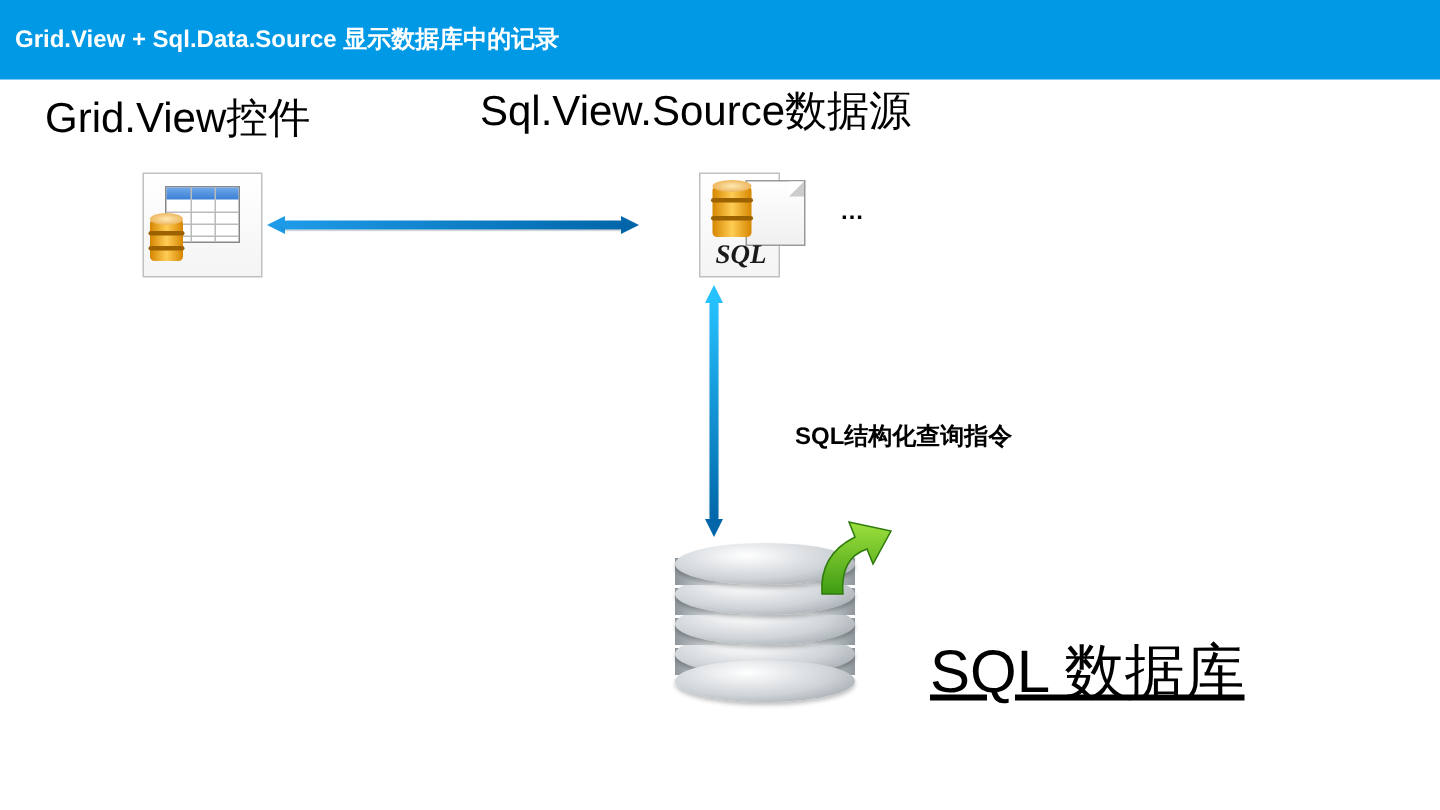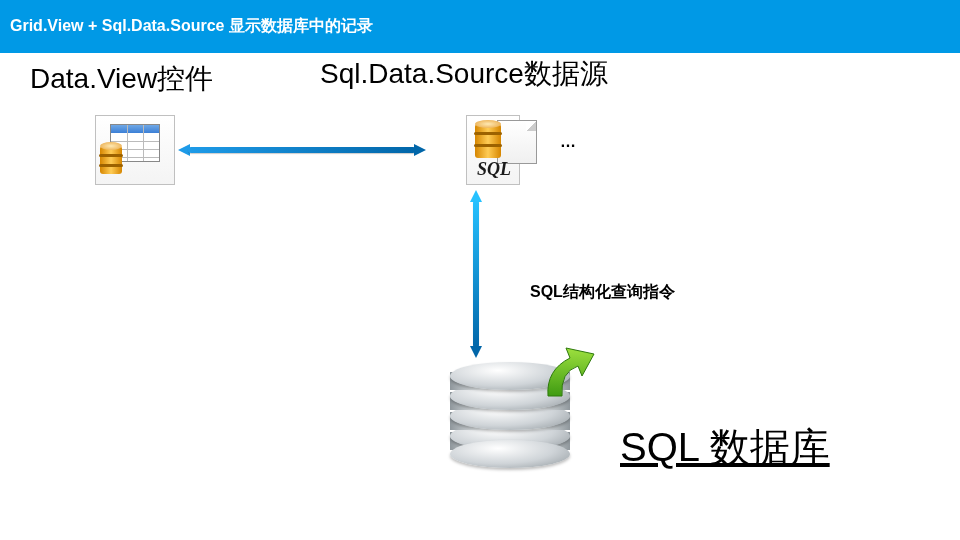--- a/index.html
+++ b/index.html
@@ -57,23 +57,23 @@
   .v-head-t { position:absolute; top:0; left:0; width:0; height:0; border-bottom:12px solid #26c1ff; border-left:6px solid transparent; border-right:6px solid transparent; }
   .v-head-b { position:absolute; bottom:0; left:0; width:0; height:0; border-top:12px solid #0166a9; border-left:6px solid transparent; border-right:6px solid transparent; }
 </style>
 </head>
 <body>
 
 <div class="header">
   <span>Grid.View + Sql.Data.Source 显示数据库中的记录</span>
 </div>
 
-<div class="heading-left">Data.View控件</div>
+<div class="heading-left">Grid.View控件</div>
 
-<div class="heading-right">Sql.Data.Source数据源</div>
+<div class="heading-right">Sql.View.Source数据源</div>
 
 <div class="gridview-icon">
   <div class="icon-box">
     <div class="gv-grid">
       <div class="gv-row" style="top:16px"></div>
       <div class="gv-row" style="top:24px"></div>
       <div class="gv-row" style="top:32px"></div>
       <div class="gv-col" style="left:16px"></div>
       <div class="gv-col" style="left:32px"></div>
     </div>

